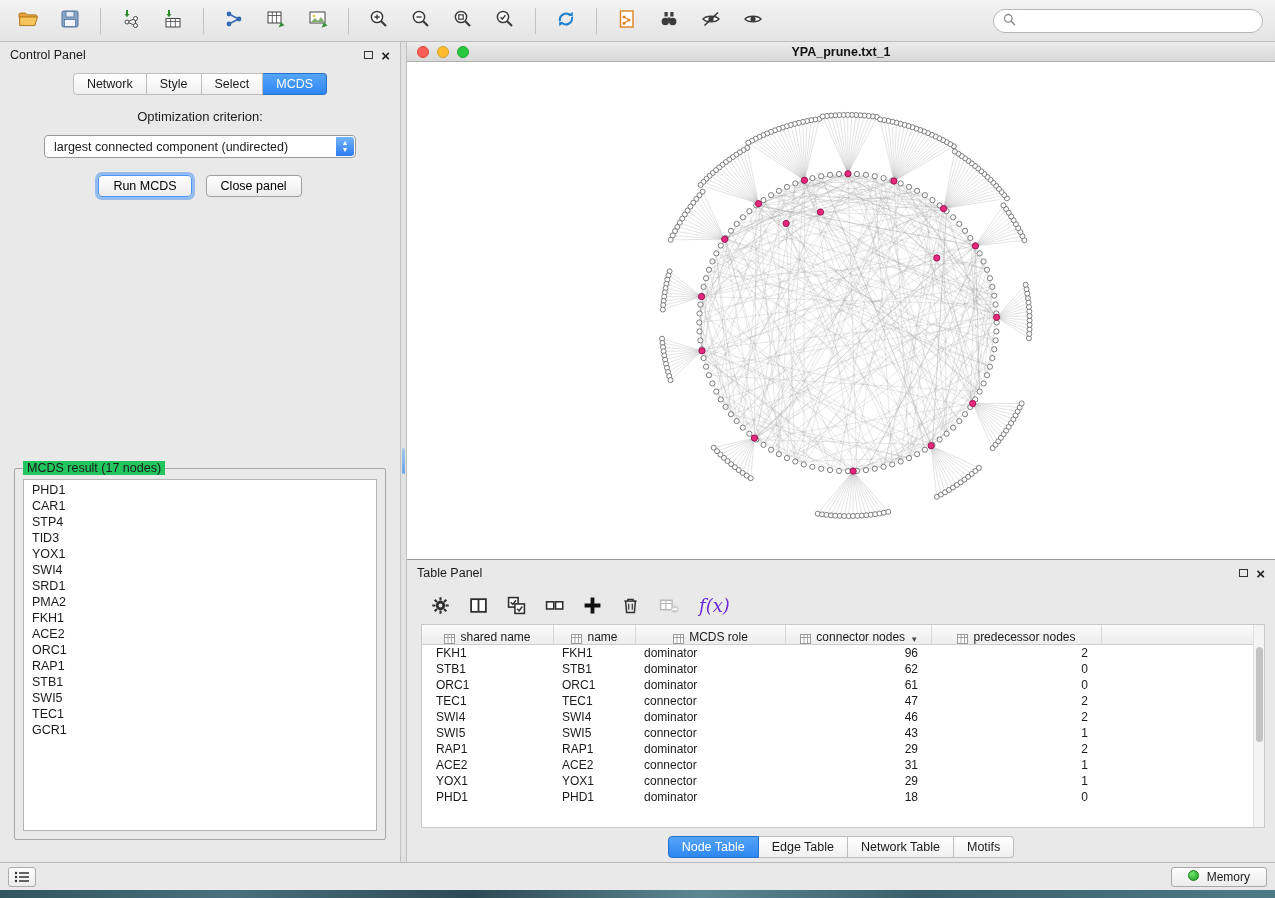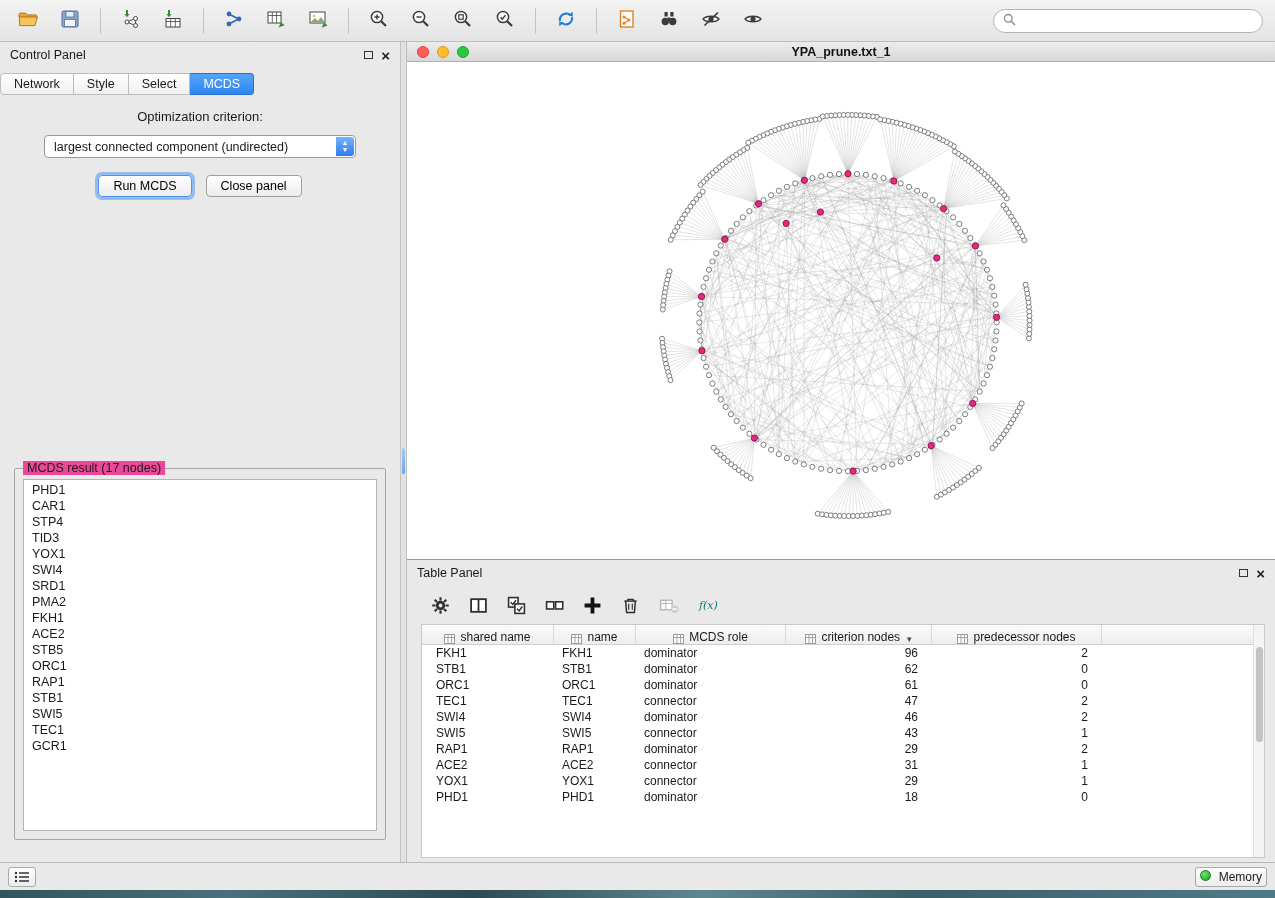--- a/index.html
+++ b/index.html
@@ -18,39 +18,39 @@
 
 
 .main{flex:1;display:flex;min-height:0}
 
 
 .control-panel{width:401px;flex:0 0 401px;background:#e9e9e9;display:flex;flex-direction:column;border-right:1px solid #c2c2c2}
 .cp-header,.tp-header{height:26px;flex:0 0 26px;display:flex;align-items:center;padding:0 10px;font-size:12.5px}
 .win-icons{margin-left:auto;display:flex;align-items:center;gap:8px}
 .float-icon{width:9px;height:8px;border:1.4px solid #333;display:inline-block}
 .close-icon{font-size:15px;font-weight:bold;color:#222;line-height:1}
-.cp-tabs,.tp-tabs{display:flex;align-items:center}
+.cp-tabs,.tp-tabs{display:flex;justify-content:center;align-items:center}
 .cp-tabs{margin:5px 0 12px}
 .tab{padding:3px 13px;background:linear-gradient(#ffffff,#f0f0f0);border:1px solid #bdbdbd;border-left:none;
  font-size:12.5px;cursor:default;white-space:nowrap}
 .tab:first-child{border-left:1px solid #bdbdbd;border-radius:4px 0 0 4px}
 .tab:last-child{border-radius:0 4px 4px 0}
 .tab.selected{background:linear-gradient(#55a5f8,#2e86f2);border-color:#2470cc;color:#fff}
 .cp-body{flex:1;display:flex;flex-direction:column;align-items:center;min-height:0}
 .opt-label{font-size:13px;margin-top:2px}
 .select{width:312px;height:23px;margin-top:11px;border:1px solid #9a9a9a;border-radius:4px;background:#fff;
  display:flex;align-items:center;position:relative;padding:0 26px 0 9px;font-size:12.5px;white-space:nowrap}
 .select-stepper{position:absolute;right:1px;top:1px;bottom:1px;width:18px;border-radius:0 3px 3px 0;
  background:linear-gradient(#74b4fb,#2d7cf0);display:flex;flex-direction:column;align-items:center;justify-content:center;gap:1px}
 .select-stepper span{color:#fff;font-size:7px;line-height:6px}
 .cp-buttons{display:flex;gap:14px;margin-top:17px}
 .btn{padding:3px 14px;font-size:12.5px;background:linear-gradient(#ffffff,#ececec);border:1px solid #9f9f9f;border-radius:4px}
 .btn.focused{box-shadow:0 0 0 3px rgba(77,150,245,.55);border-color:#4d96f5}
 .groupbox{margin:auto 14px 22px;height:372px;align-self:stretch;border:1px solid #a8a8a8;border-radius:2px;position:relative}
-.groupbox-legend{position:absolute;top:-8px;left:8px;background:#ec4899;padding:0 4px;font-size:12.5px}
+.groupbox-legend{position:absolute;top:-8px;left:8px;background:#22c55e;padding:0 4px;font-size:12.5px}
 .mcds-list{position:absolute;left:8px;right:8px;top:10px;bottom:8px;background:#fff;border:1px solid #b5b5b5;overflow:hidden;padding:2px 0}
 .mcds-item{height:16px;line-height:16px;padding-left:8px;font-size:12.5px}
 
 
 .splitter{width:6px;flex:0 0 6px;background:#e2e2e2;border-right:1px solid #c0c0c0;position:relative}
 .splitter::after{content:"";position:absolute;top:calc(50% - 4px);left:1px;width:3px;height:26px;
  background:linear-gradient(#a5c9f2,#6aa5e8);border-radius:2px}
 
 
 .right-side{flex:1;display:flex;flex-direction:column;min-width:0;background:#dcdcdc}
@@ -62,21 +62,21 @@
 .light.red{background:#ff5f57;border:1px solid #e0443e}
 .light.yellow{background:#febc2e;border:1px solid #d89e24}
 .light.green{background:#28c840;border:1px solid #1ea62f}
 .net-canvas{flex:1;background:#fff;position:relative;overflow:hidden}
 .net-canvas svg{position:absolute;inset:0;width:100%;height:100%}
 
 
 .table-panel{flex:1;display:flex;flex-direction:column;min-height:0;background:#e9e9e9}
 .tp-toolbar{height:38px;flex:0 0 38px;display:flex;align-items:center;gap:19px;padding:0 0 0 24px}
 .tp-tool{display:flex;align-items:center;justify-content:center}
-.fx{font-family:"DejaVu Serif",serif;font-style:italic;color:#0f766e;font-size:11px}
+.fx{font-family:"DejaVu Serif",serif;font-style:italic;color:#6d28d9;font-size:18px}
 .table-wrap{flex:1;margin:0 10px 4px 14px;background:#fff;border:1px solid #c9c9c9;position:relative;overflow:hidden;min-height:0}
 .thead{display:flex;height:20px;background:linear-gradient(#fbfbfb,#ededed);border-bottom:1px solid #cfcfcf;font-size:12px}
 .th{display:flex;align-items:flex-end;justify-content:center;gap:5px;border-right:1px solid #d8d8d8;position:relative;white-space:nowrap}
 .th .caret{font-size:9px;color:#444;margin-left:2px}
 .col-shared{width:132px;flex:0 0 132px}
 .col-name{width:82px;flex:0 0 82px}
 .col-role{width:150px;flex:0 0 150px}
 .col-succ{width:146px;flex:0 0 146px}
 .col-pred{width:170px;flex:0 0 170px}
 .th.fill,.td.fill{flex:1;border-right:none}
@@ -86,21 +86,21 @@
 .td.col-shared{padding-left:14px}
 .vscroll{position:absolute;top:0;right:0;bottom:0;width:11px;background:#f4f4f4;border-left:1px solid #e0e0e0}
 .vthumb{position:absolute;left:1.5px;right:1.5px;top:22px;height:95px;background:#c3c3c3;border-radius:5px}
 .tp-tabs{height:30px;flex:0 0 30px}
 
 
 .statusbar{height:28px;flex:0 0 28px;display:flex;align-items:center;padding:0 8px;border-top:1px solid #b8b8b8;background:#e9e9e9}
 .sb-btn{width:28px;height:20px;display:flex;align-items:center;justify-content:center;
  border:1px solid #ababab;border-radius:3px;background:linear-gradient(#fdfdfd,#ececec)}
 .memory-btn{margin-left:auto;display:flex;align-items:flex-start;gap:8px;border:1px solid #a9a9a9;border-radius:3px;
- background:linear-gradient(#fdfdfd,#ececec);padding:2px 4px;font-size:12px}
+ background:linear-gradient(#fdfdfd,#ececec);padding:2px 16px;font-size:12px}
 .green-dot{width:11px;height:11px;border-radius:50%;background:radial-gradient(circle at 35% 30%,#6fe56f,#1d9e1d);border:1px solid #157a15}
 
 
 .desktop-strip{height:8px;flex:0 0 8px;background:linear-gradient(90deg,#31555e,#49707c 18%,#2c4a55 37%,#5d8791 55%,#3a5f6a 72%,#4e7a86 88%,#35596raise 100%)}
 .desktop-strip{background:linear-gradient(90deg,#31555e,#49707c 18%,#2c4a55 37%,#5d8791 55%,#3a5f6a 72%,#4e7a86 100%)}
 </style>
 </head>
 <body>
 
 <div class="app">
@@ -275,21 +275,20 @@
               <div class="mcds-item">PHD1</div>
               <div class="mcds-item">CAR1</div>
               <div class="mcds-item">STP4</div>
               <div class="mcds-item">TID3</div>
               <div class="mcds-item">YOX1</div>
               <div class="mcds-item">SWI4</div>
               <div class="mcds-item">SRD1</div>
               <div class="mcds-item">PMA2</div>
               <div class="mcds-item">FKH1</div>
               <div class="mcds-item">ACE2</div>
-              <div class="mcds-item">STB5</div>
               <div class="mcds-item">ORC1</div>
               <div class="mcds-item">RAP1</div>
               <div class="mcds-item">STB1</div>
               <div class="mcds-item">SWI5</div>
               <div class="mcds-item">TEC1</div>
               <div class="mcds-item">GCR1</div>
             </div>
         </div>
       </div>
     </div>
@@ -1242,21 +1241,21 @@
                   <rect x="0.5" y="0.5" width="10" height="9" fill="#fff" stroke="#9a9a9a"></rect>
                   <path d="M0.5 3.5h10M4 0.5v9M7.5 0.5v9" stroke="#9a9a9a" stroke-width=".9"></path>
                 </svg>
               <span>MCDS role</span>
             </div>
             <div class="th col-succ">
               <svg width="11" height="10">
                   <rect x="0.5" y="0.5" width="10" height="9" fill="#fff" stroke="#9a9a9a"></rect>
                   <path d="M0.5 3.5h10M4 0.5v9M7.5 0.5v9" stroke="#9a9a9a" stroke-width=".9"></path>
                 </svg>
-              <span>criterion nodes</span>
+              <span>connector nodes</span>
               <span class="caret">▾</span>
             </div>
             <div class="th col-pred">
               <svg width="11" height="10">
                   <rect x="0.5" y="0.5" width="10" height="9" fill="#fff" stroke="#9a9a9a"></rect>
                   <path d="M0.5 3.5h10M4 0.5v9M7.5 0.5v9" stroke="#9a9a9a" stroke-width=".9"></path>
                 </svg>
               <span>predecessor nodes</span>
             </div>
             <div class="th fill"></div>
@@ -1340,20 +1339,26 @@
                 <div class="td col-role">dominator</div>
                 <div class="td num col-succ">18</div>
                 <div class="td num col-pred">0</div>
                 <div class="td fill"></div>
               </div>
             </div>
           <div class="vscroll">
               <div class="vthumb"></div>
             </div>
         </div>
+        <div class="tp-tabs">
+          <div class="tab selected">Node Table</div>
+          <div class="tab">Edge Table</div>
+          <div class="tab">Network Table</div>
+          <div class="tab">Motifs</div>
+        </div>
       </div>
     </div>
   </div>
 
   <div class="statusbar">
     <div class="sb-btn">
       <svg width="16" height="12">
           <circle cx="2" cy="2" r="1.2" fill="#333"></circle>
           <circle cx="2" cy="6" r="1.2" fill="#333"></circle>
           <circle cx="2" cy="10" r="1.2" fill="#333"></circle>

